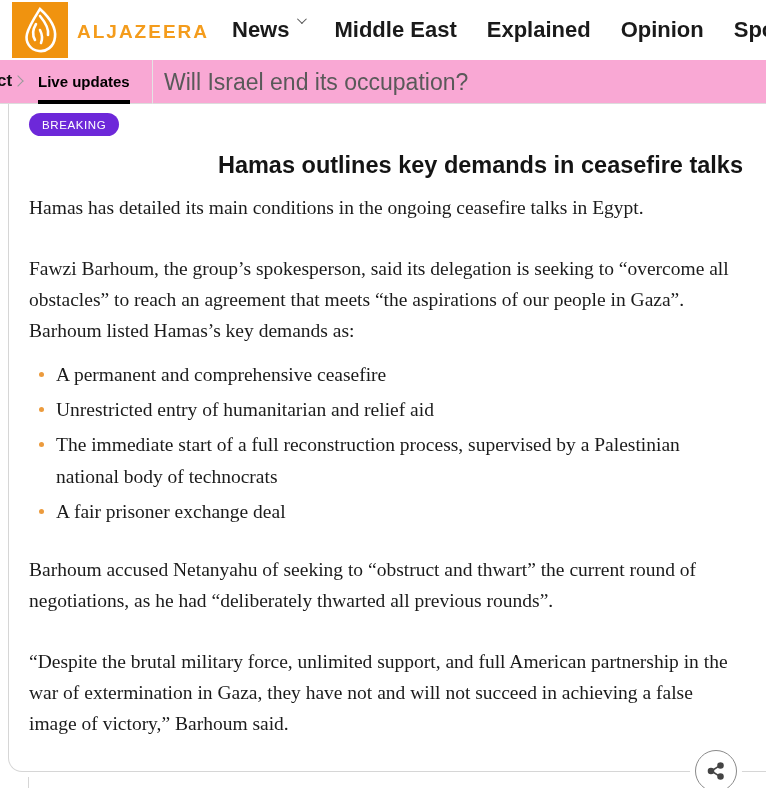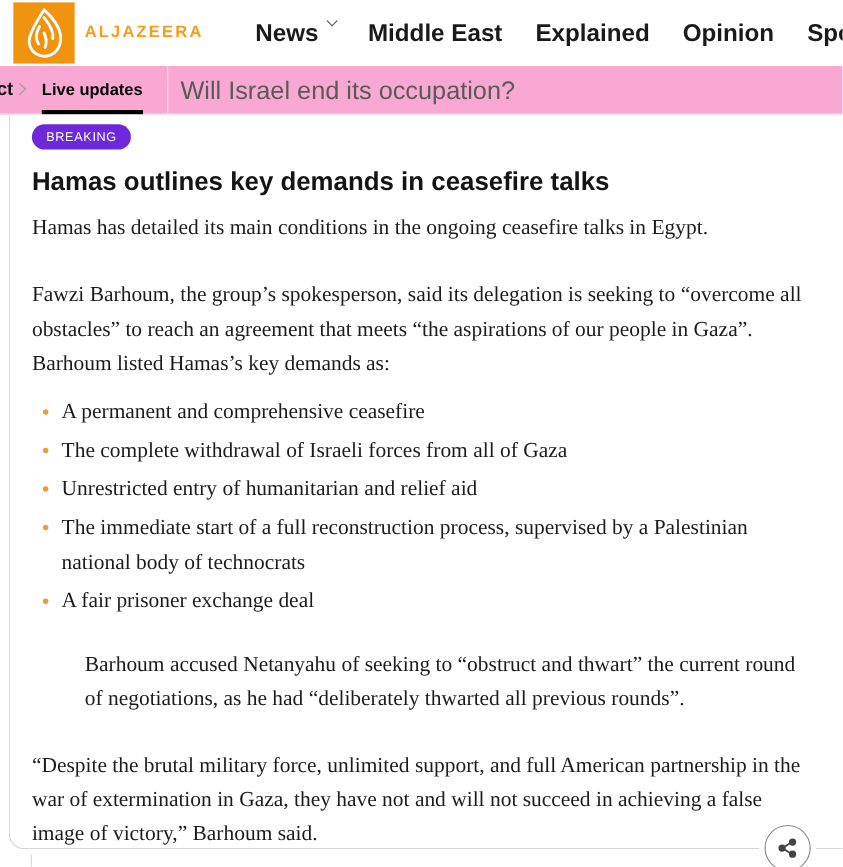--- a/index.html
+++ b/index.html
@@ -10,21 +10,21 @@
     background: #ffffff;
     font-family: "Liberation Sans", sans-serif;
     color: #161616;
   }
 
   
   .header { position: absolute; top: 0; left: 0; width: 100%; height: 60px; background: #fff; }
   .logo-box { position: absolute; left: 12px; top: 2px; width: 56px; height: 56px; cursor: pointer; }
   .brand {
     position: absolute; left: 77px; top: 21px;
-    font-size: 15px; font-weight: 700; letter-spacing: 2px;
+    font-size: 19px; font-weight: 700; letter-spacing: 2px;
     color: #f49c1c; cursor: pointer;
   }
   .nav {
     position: absolute; left: 232px; top: 0; height: 60px;
     display: flex; align-items: center; gap: 30px; white-space: nowrap;
   }
   .nav-item {
     font-size: 22px; font-weight: 700; color: #1a1a1a;
     text-decoration: none; display: flex; align-items: flex-start; cursor: pointer;
   }
@@ -72,35 +72,35 @@
   }
   .card-content { padding: 9px 0 0 20px; width: 734px; }
 
   .badge {
     display: inline-block; background: #6d28d9; color: #fff;
     font-size: 11.5px; font-weight: 400; letter-spacing: 0.6px;
     padding: 6px 13px 5px; border-radius: 12px;
   }
   .headline {
     margin-top: 15px;
-    font-size: 23.5px; font-weight: 700; line-height: 1.25; color: #141414;
+    font-size: 23.5px; font-weight: 700; line-height: 1.25; color: #141414; text-align: right;
   }
   .serif, .standfirst, .para, .demands {
     font-family: "Liberation Serif", serif;
     font-size: 19.5px; line-height: 31px; color: #1b1b1b;
   }
   .standfirst { margin-top: 12px; }
   .para-lead { margin-top: 30px; }
   .demands { list-style: none; margin-top: 13px; padding-left: 27px; }
   .demands li { position: relative; margin-bottom: 3px; line-height: 32px; }
   .demands li::before {
     content: ""; position: absolute; left: -17px; top: 13px;
     width: 5px; height: 5px; border-radius: 50%; background: #ec9b3d;
   }
-  .para-mid { margin-top: 26px; margin-left: 48px; }
+  .para-mid { margin-top: 26px; }
   .para-end { margin-top: 30px; }
 
   
   .share-btn {
     position: absolute; left: 695px; top: 750px; width: 42px; height: 42px;
     border-radius: 50%; background: #fff; border: 1.5px solid #8a8a8a;
     box-shadow: 0 0 0 5px #fff;
     display: flex; align-items: center; justify-content: center;
     cursor: pointer; z-index: 5;
   }
@@ -146,21 +146,20 @@
 </div>
 
 <div class="card">
   <div class="card-content">
     <span class="badge">BREAKING</span>
     <h1 class="headline">Hamas outlines key demands in ceasefire talks</h1>
     <p class="standfirst">Hamas has detailed its main conditions in the ongoing ceasefire talks in Egypt.</p>
     <p class="para para-lead">Fawzi Barhoum, the group’s spokesperson, said its delegation is seeking to “overcome all obstacles” to reach an agreement that meets “the aspirations of our people in Gaza”. Barhoum listed Hamas’s key demands as:</p>
     <ul class="demands">
       <li>A permanent and comprehensive ceasefire</li>
-      <li>The complete withdrawal of Israeli forces from all of Gaza</li>
       <li>Unrestricted entry of humanitarian and relief aid</li>
       <li>The immediate start of a full reconstruction process, supervised by a Palestinian national body of technocrats</li>
       <li>A fair prisoner exchange deal</li>
     </ul>
     <p class="para para-mid">Barhoum accused Netanyahu of seeking to “obstruct and thwart” the current round of negotiations, as he had “deliberately thwarted all previous rounds”.</p>
     <p class="para para-end">“Despite the brutal military force, unlimited support, and full American partnership in the war of extermination in Gaza, they have not and will not succeed in achieving a false image of victory,” Barhoum said.</p>
   </div>
 </div>
 
 <div class="share-btn">

